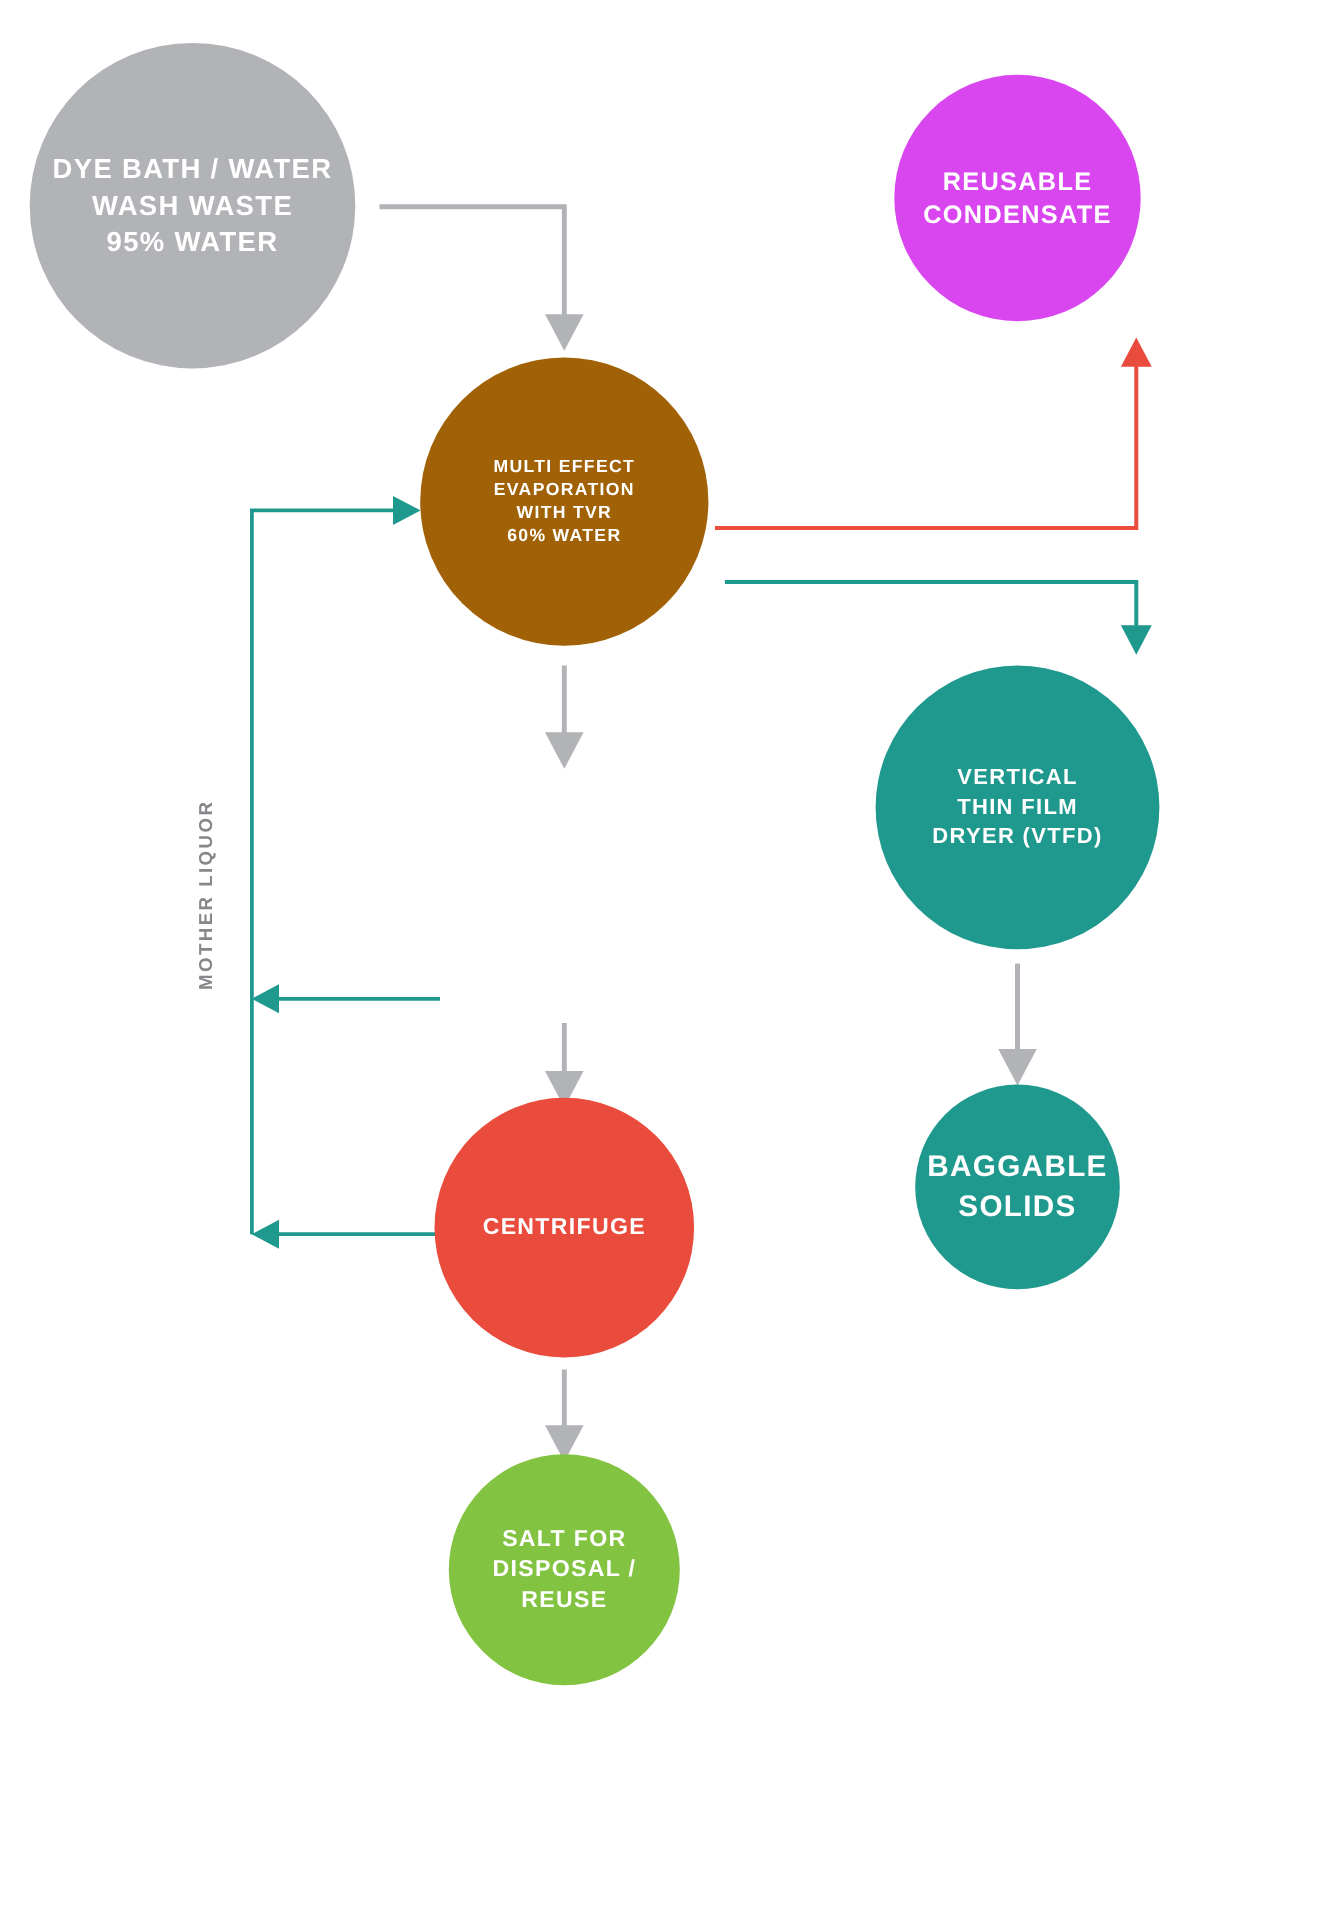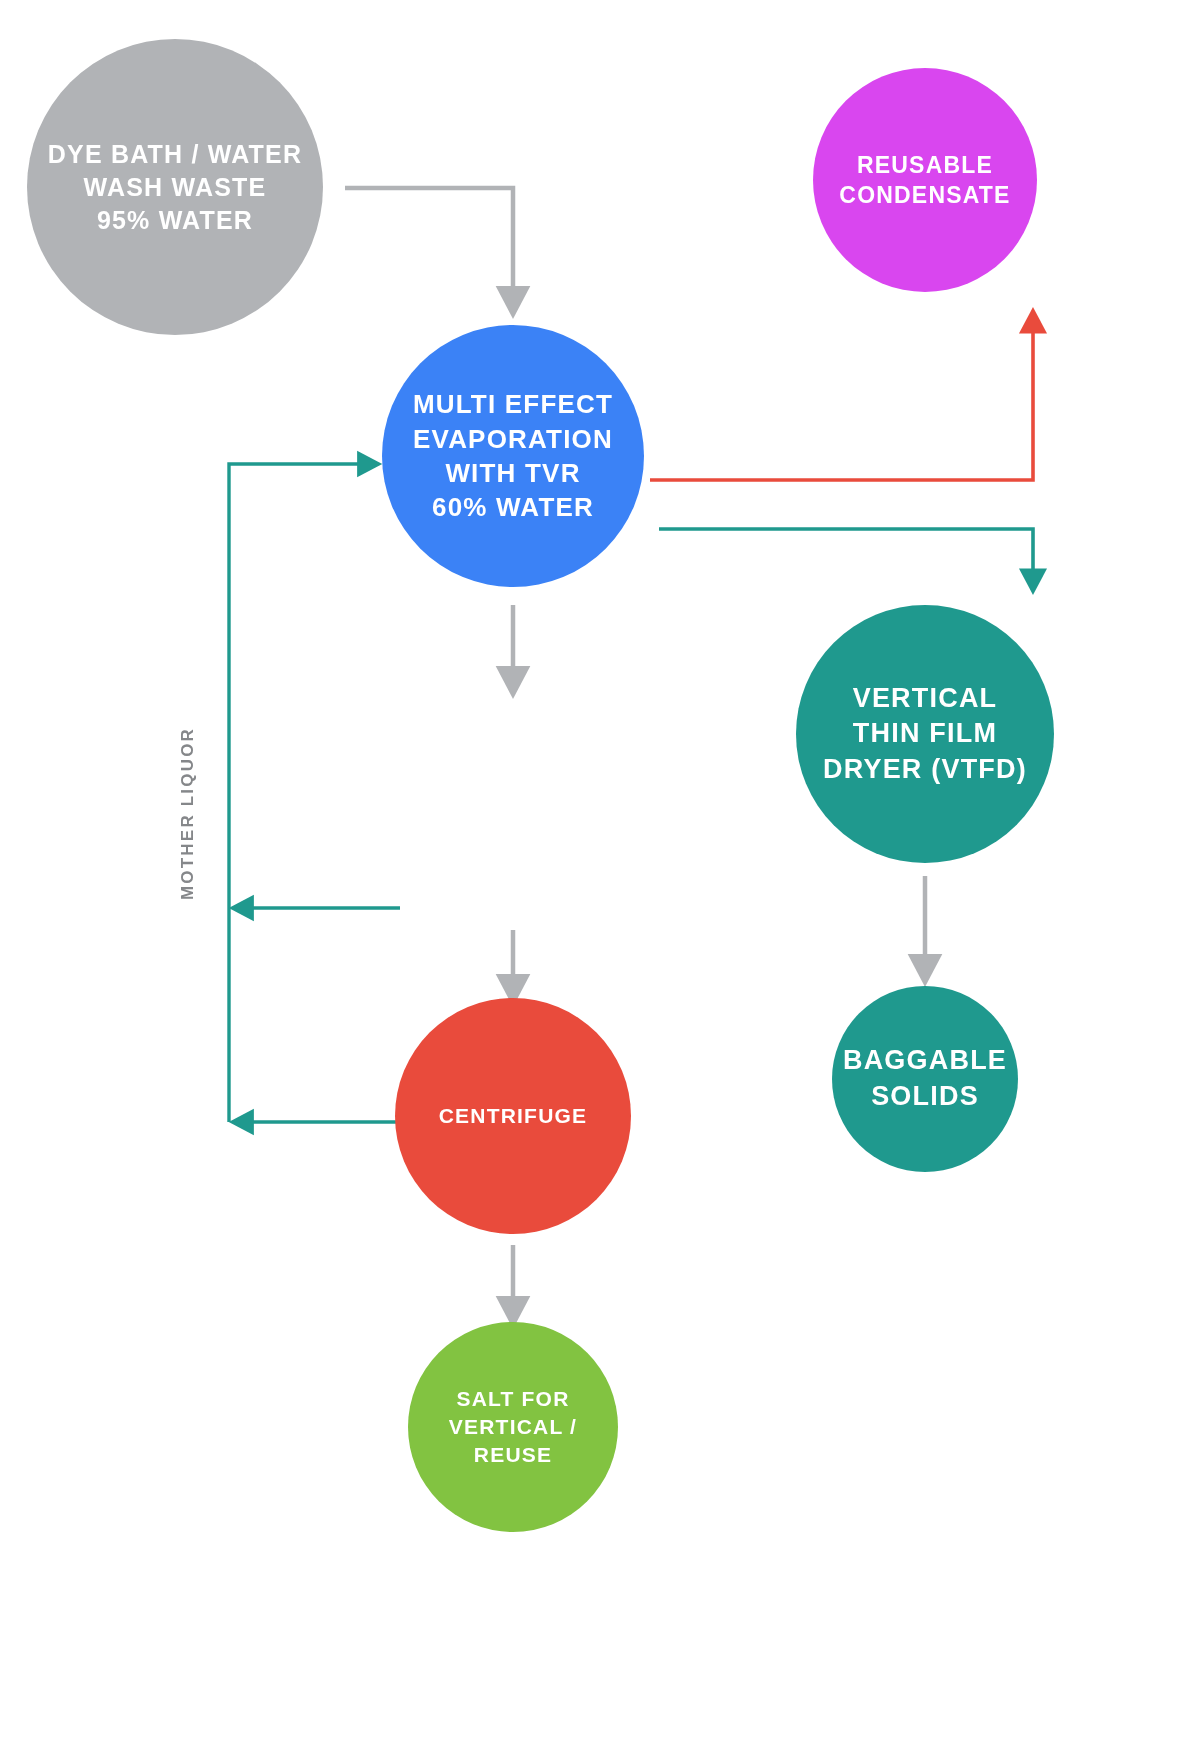--- a/index.html
+++ b/index.html
@@ -94,49 +94,49 @@
 
     <path d="M 229,1122 L 229,464 L 368,464" fill="none" stroke="#1f998e" stroke-width="3.4" marker-end="url(#ah-teal)"></path>
   </svg>
 
   <div class="node" style="left:27px; top:39px; width:296px; height:296px; background:#b1b3b6; font-size:25px;">
     <span class="label">DYE BATH / WATER
 WASH WASTE
 95% WATER</span>
   </div>
 
-  <div class="node" style="left:382px; top:325px; width:262px; height:262px; background:#3b82f6; font-size:26px;">
+  <div class="node" style="left:382px; top:325px; width:262px; height:262px; background:#a16207; font-size:16px;">
     <span class="label">MULTI EFFECT
 EVAPORATION
 WITH TVR
 60% WATER</span>
   </div>
 
   <div class="node" style="left:813px; top:68px; width:224px; height:224px; background:#d946ef; font-size:23px;">
     <span class="label">REUSABLE
 CONDENSATE</span>
   </div>
 
-  <div class="node" style="left:796px; top:605px; width:258px; height:258px; background:#1f998e; font-size:27px;">
+  <div class="node" style="left:796px; top:605px; width:258px; height:258px; background:#1f998e; font-size:20px;">
     <span class="label">VERTICAL
 THIN FILM
 DRYER (VTFD)</span>
   </div>
 
   <div class="node" style="left:832px; top:986px; width:186px; height:186px; background:#1f998e; font-size:27px;">
     <span class="label">BAGGABLE
 SOLIDS</span>
   </div>
 
 
   <div class="node" style="left:395px; top:998px; width:236px; height:236px; background:#e94b3c; font-size:21px;align-items:center;">
     <span class="label">CENTRIFUGE</span>
   </div>
 
   <div class="node" style="left:408px; top:1322px; width:210px; height:210px; background:#82c341; font-size:21px;">
     <span class="label">SALT FOR
-VERTICAL /
+DISPOSAL /
 REUSE</span>
   </div>
 
   <div class="edge-label" style="left:178px; top:900px; transform: rotate(-90deg);">MOTHER LIQUOR</div>
 
 </div>
 
 </body></html>

